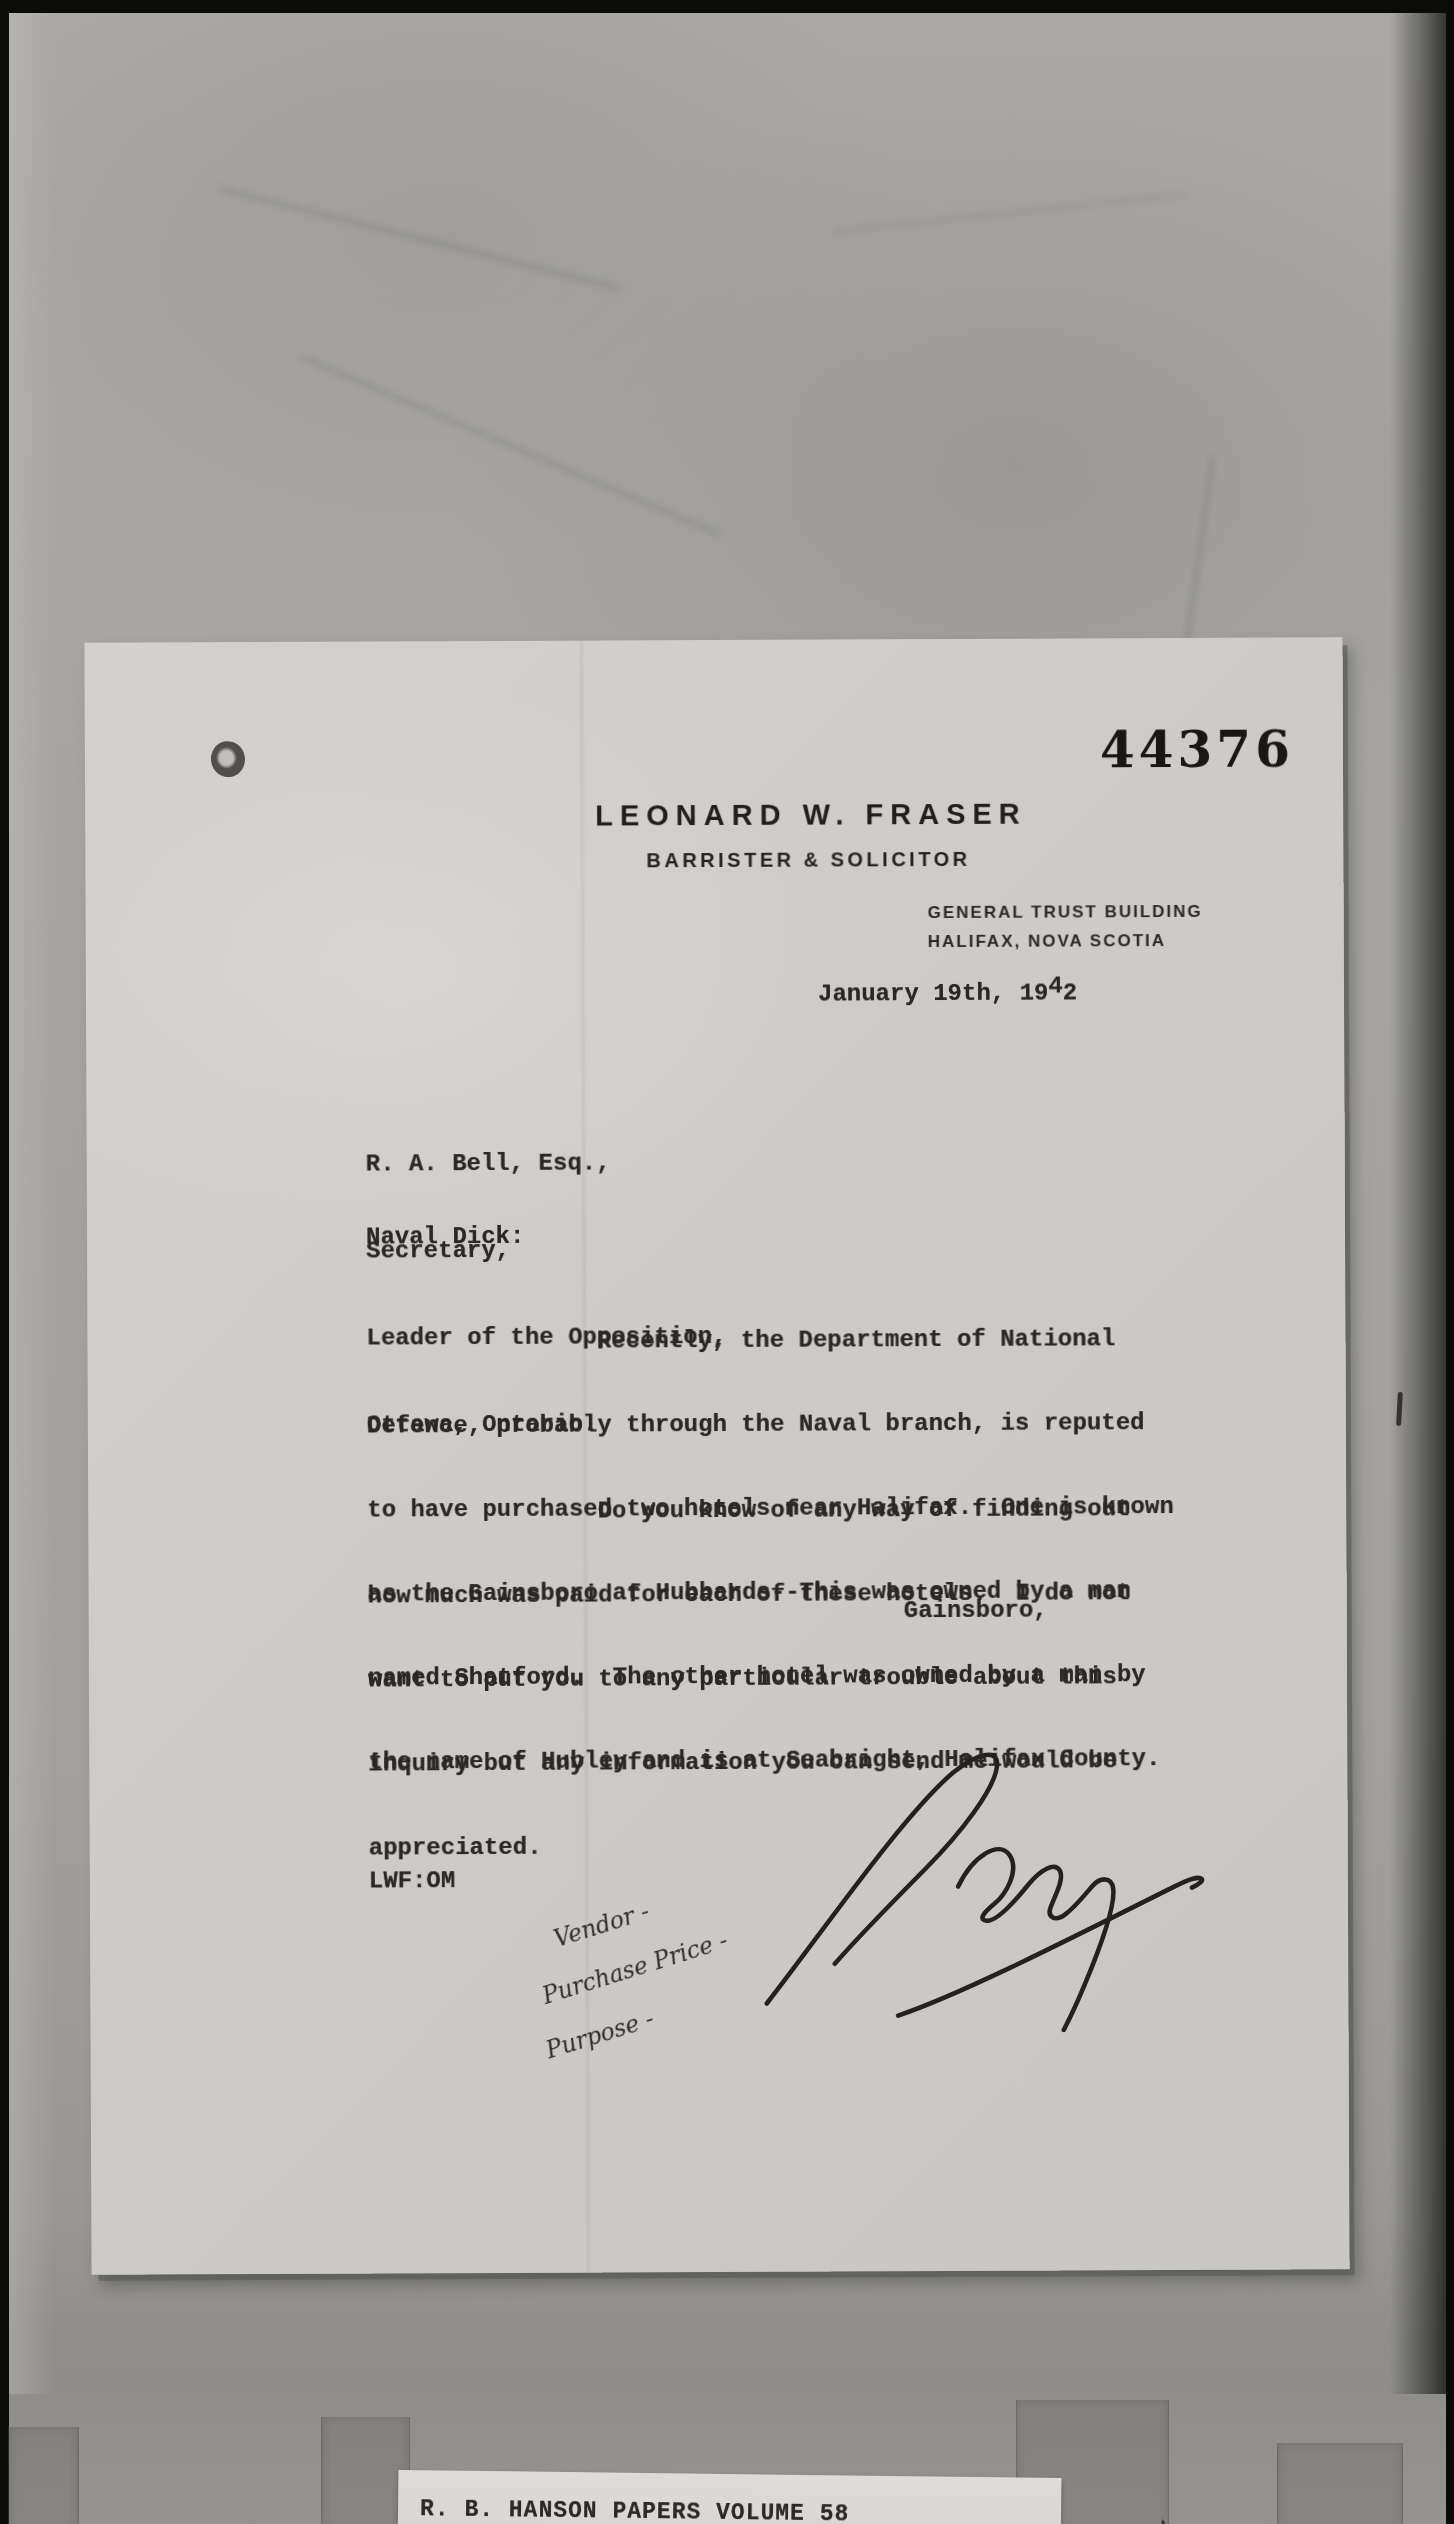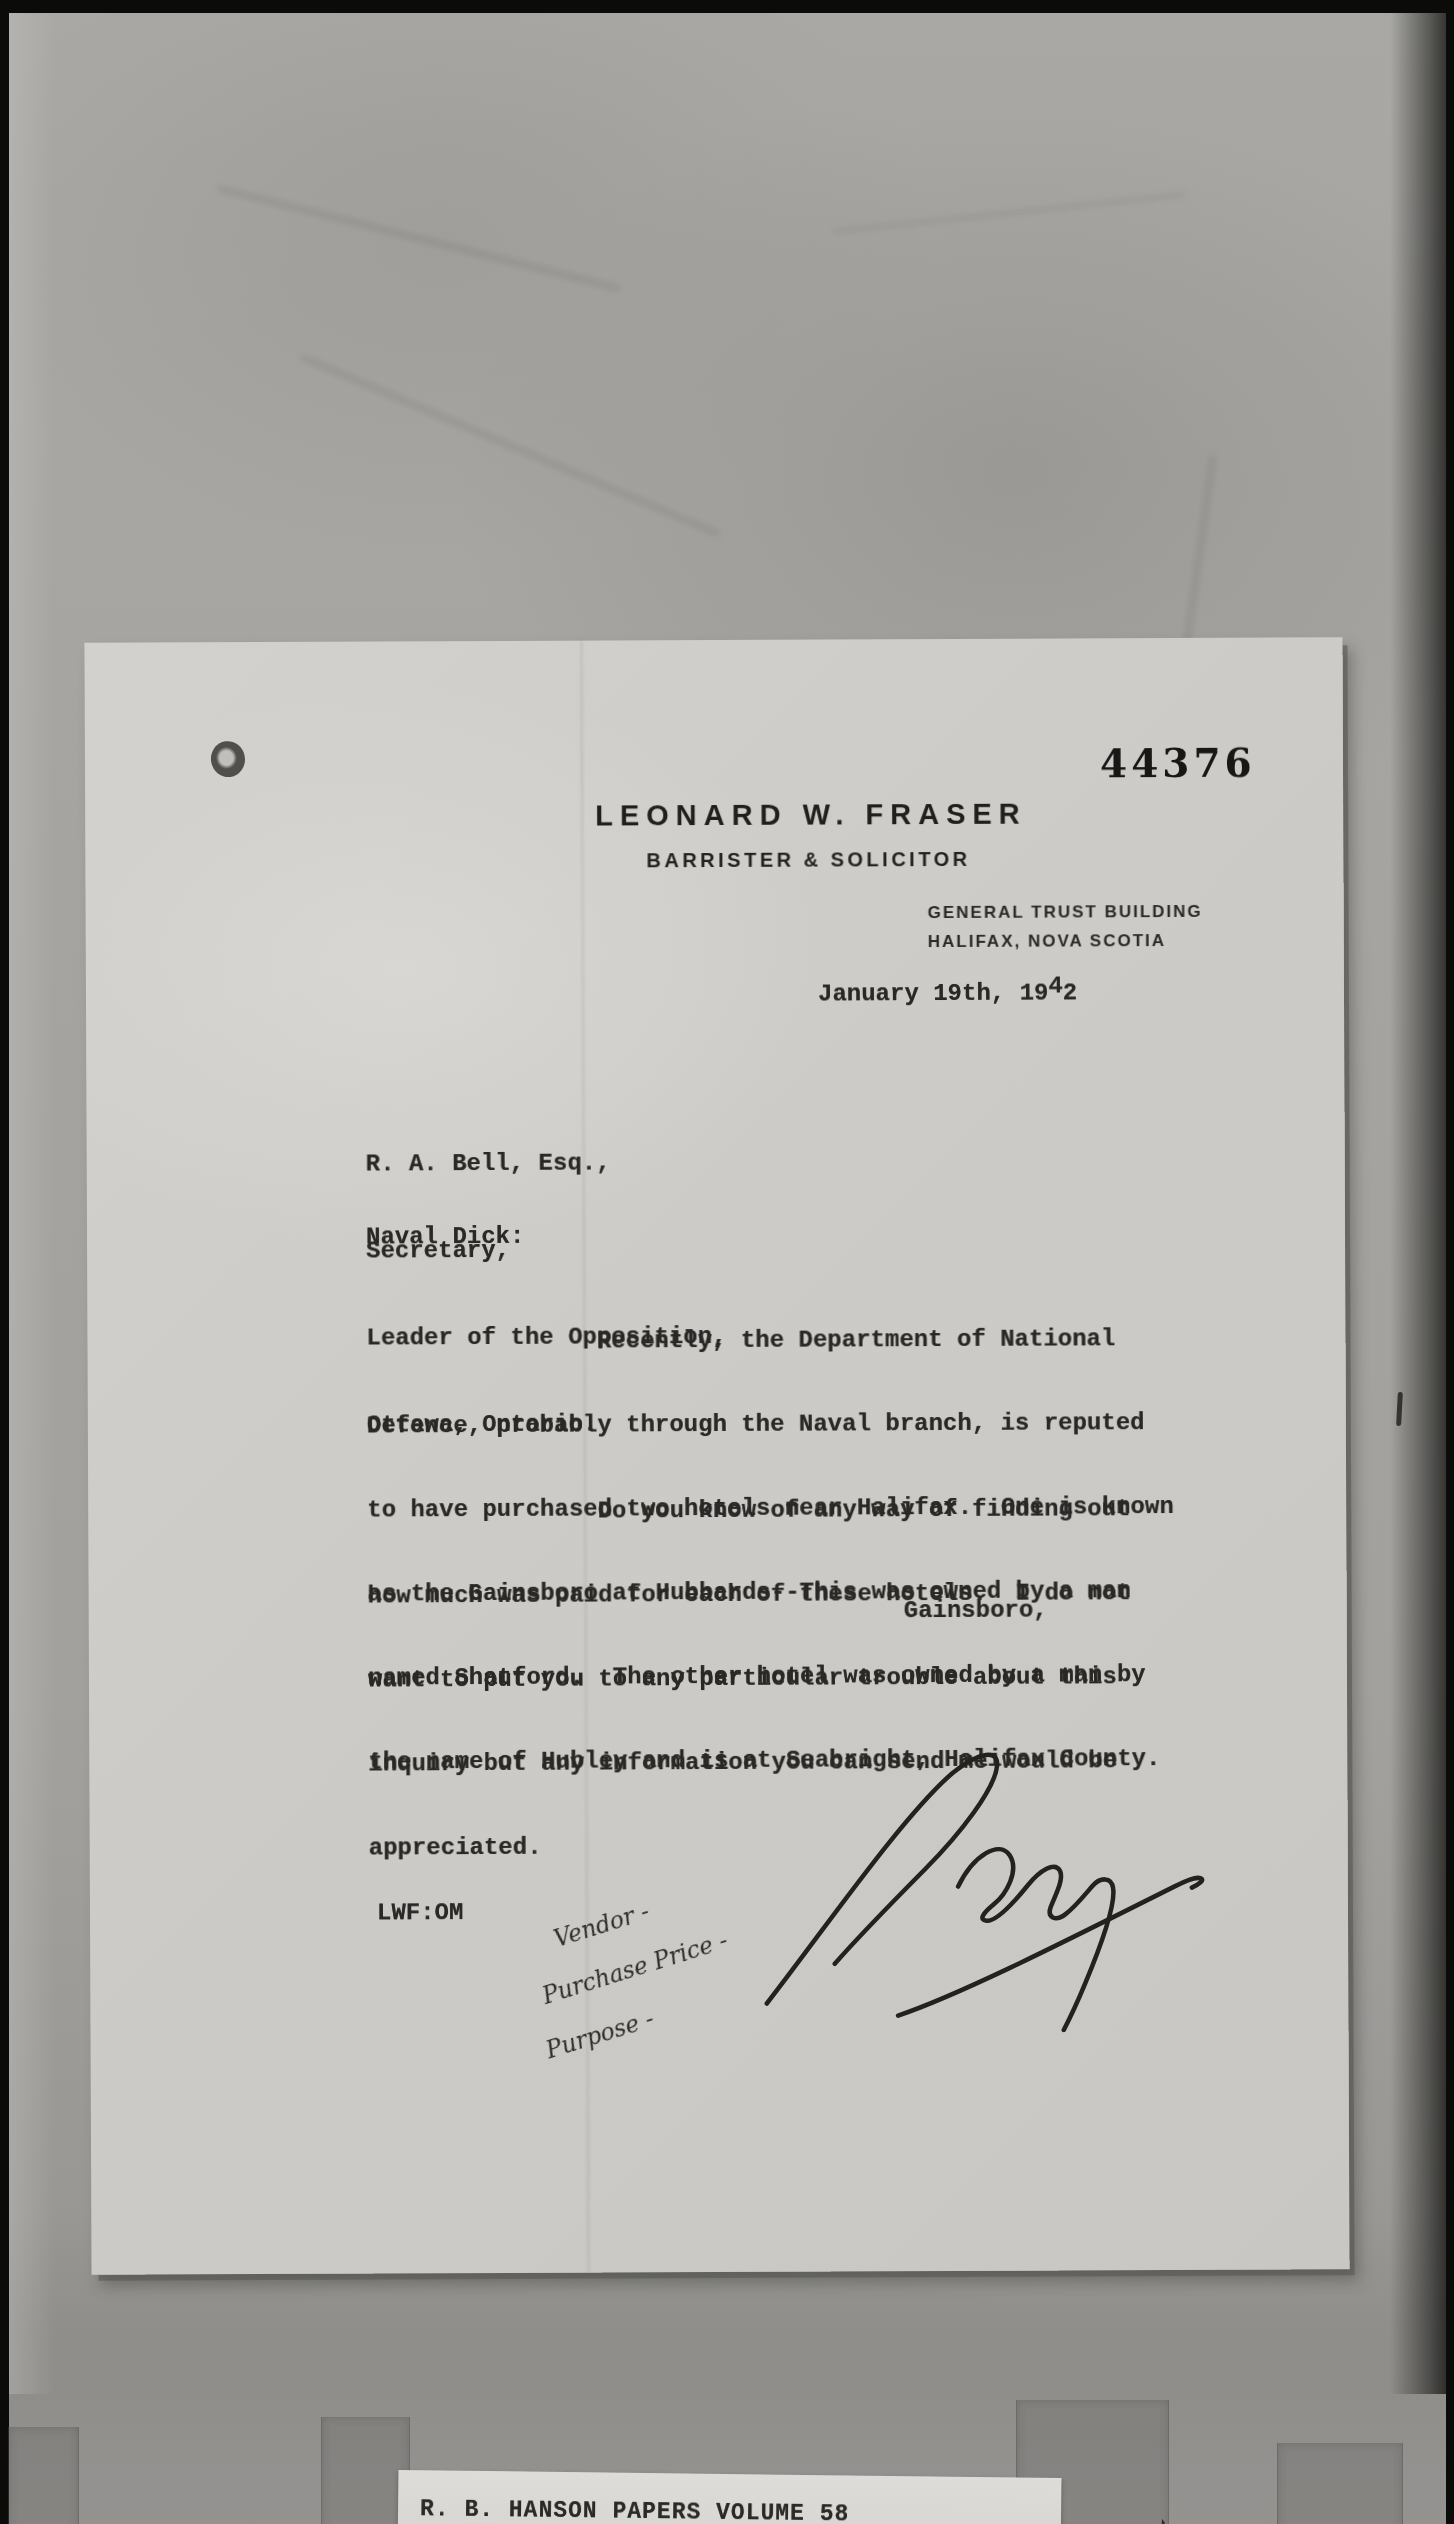--- a/index.html
+++ b/index.html
@@ -25,42 +25,42 @@
       linear-gradient(135deg,#d2d1cd 0%,#cccbc7 45%,#c8c7c3 100%);
     box-shadow:6px 7px 0 -1px rgba(84,83,80,0.55), 9px 11px 15px rgba(40,40,38,0.35);}
   .sheet-crease-v{position:absolute;left:496px;top:0;width:2px;height:100%;
     background:rgba(95,94,91,0.18);filter:blur(1.5px);}
 
   .typed{position:absolute;font-family:"Liberation Mono",monospace;font-weight:700;
     color:#2a2826;white-space:pre;font-size:24px;line-height:28px;
     text-shadow:0 0 0.5px rgba(45,43,41,0.65);filter:blur(0.1px);}
 
   .file-number{position:absolute;left:1015px;top:82px;font-family:"DejaVu Serif",serif;
-    font-weight:700;font-size:39px;letter-spacing:4px;color:#181715;filter:blur(0.2px);margin-top:20px;}
+    font-weight:700;font-size:50px;letter-spacing:4px;color:#181715;filter:blur(0.2px);}
   .grommet{position:absolute;left:126px;top:99px;width:34px;height:36px;border-radius:50%;
     background:radial-gradient(ellipse at 46% 46%, #c0bfbc 0 26%, #504f4b 40% 76%, rgba(80,79,75,0) 80%);
     transform:rotate(-8deg);}
 
   .lh-name{position:absolute;left:510px;top:159px;font-weight:700;font-size:29px;
     letter-spacing:7px;color:#211f1d;filter:blur(0.2px);}
   .lh-title{position:absolute;left:561px;top:209px;font-weight:700;font-size:20px;
     letter-spacing:3.5px;color:#242220;filter:blur(0.2px);}
   .lh-addr1{position:absolute;left:842px;top:264px;font-weight:700;font-size:17px;
     letter-spacing:2px;color:#2b2927;filter:blur(0.2px);}
   .lh-addr2{position:absolute;left:842px;top:293px;font-weight:700;font-size:17px;
     letter-spacing:2px;color:#2b2927;filter:blur(0.2px);}
 
   .date{left:732px;top:341px;}
   .raised{position:relative;top:-6.6px;}
   .recipient{left:279px;top:450px;line-height:29px;}
   .salutation{left:279px;top:582px;}
   .para1{left:279px;top:631px;}
   .para2{left:279px;top:801px;}
   .closing{left:815px;top:958px;}
-  .typist{left:287px;top:1226px;margin-top:32px;}
+  .typist{left:279px;top:1226px;}
 
   .signature-svg{position:absolute;left:641px;top:1081px;width:505px;height:313px;}
   .sig-stroke{fill:none;stroke:#23221f;stroke-width:9;stroke-linecap:round;stroke-linejoin:round;}
   .notes-svg{position:absolute;left:404px;top:1232px;width:303px;height:212px;}
   .note-text{font-family:"DejaVu Serif",serif;font-style:italic;font-size:46px;fill:#2f2d2b;}
 
   .pen-tick{position:absolute;left:1397px;top:1392px;width:4.5px;height:34px;background:#35332f;
     border-radius:2.5px;transform:rotate(3deg);}
 
   

